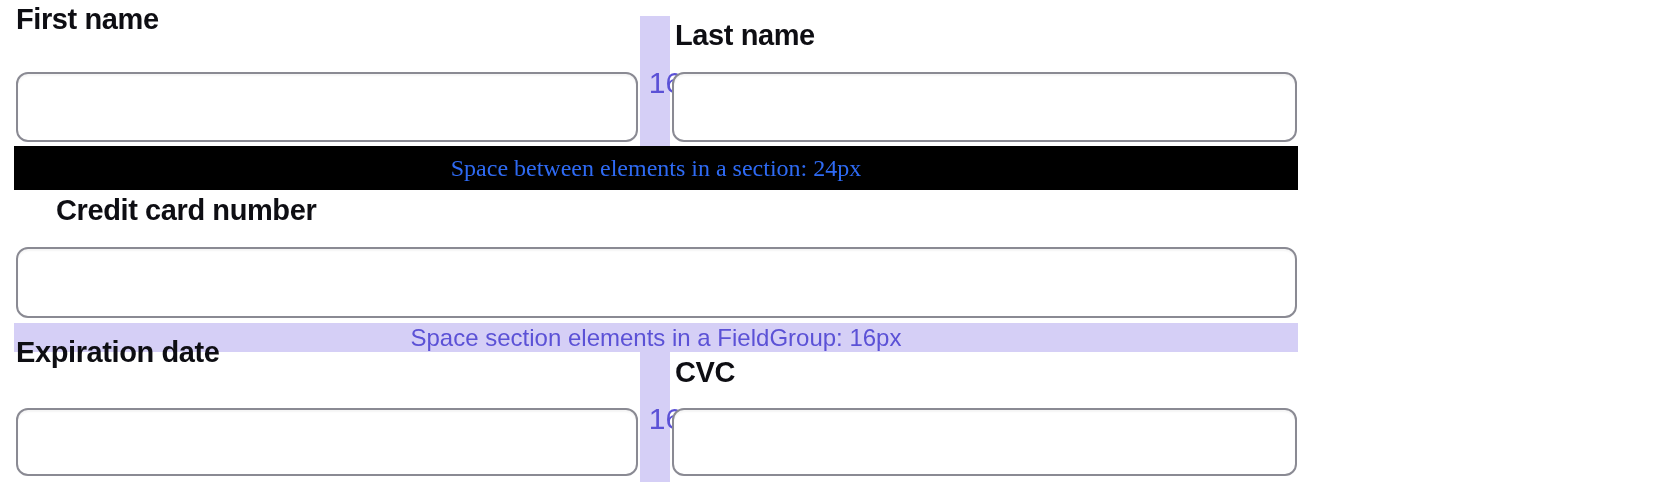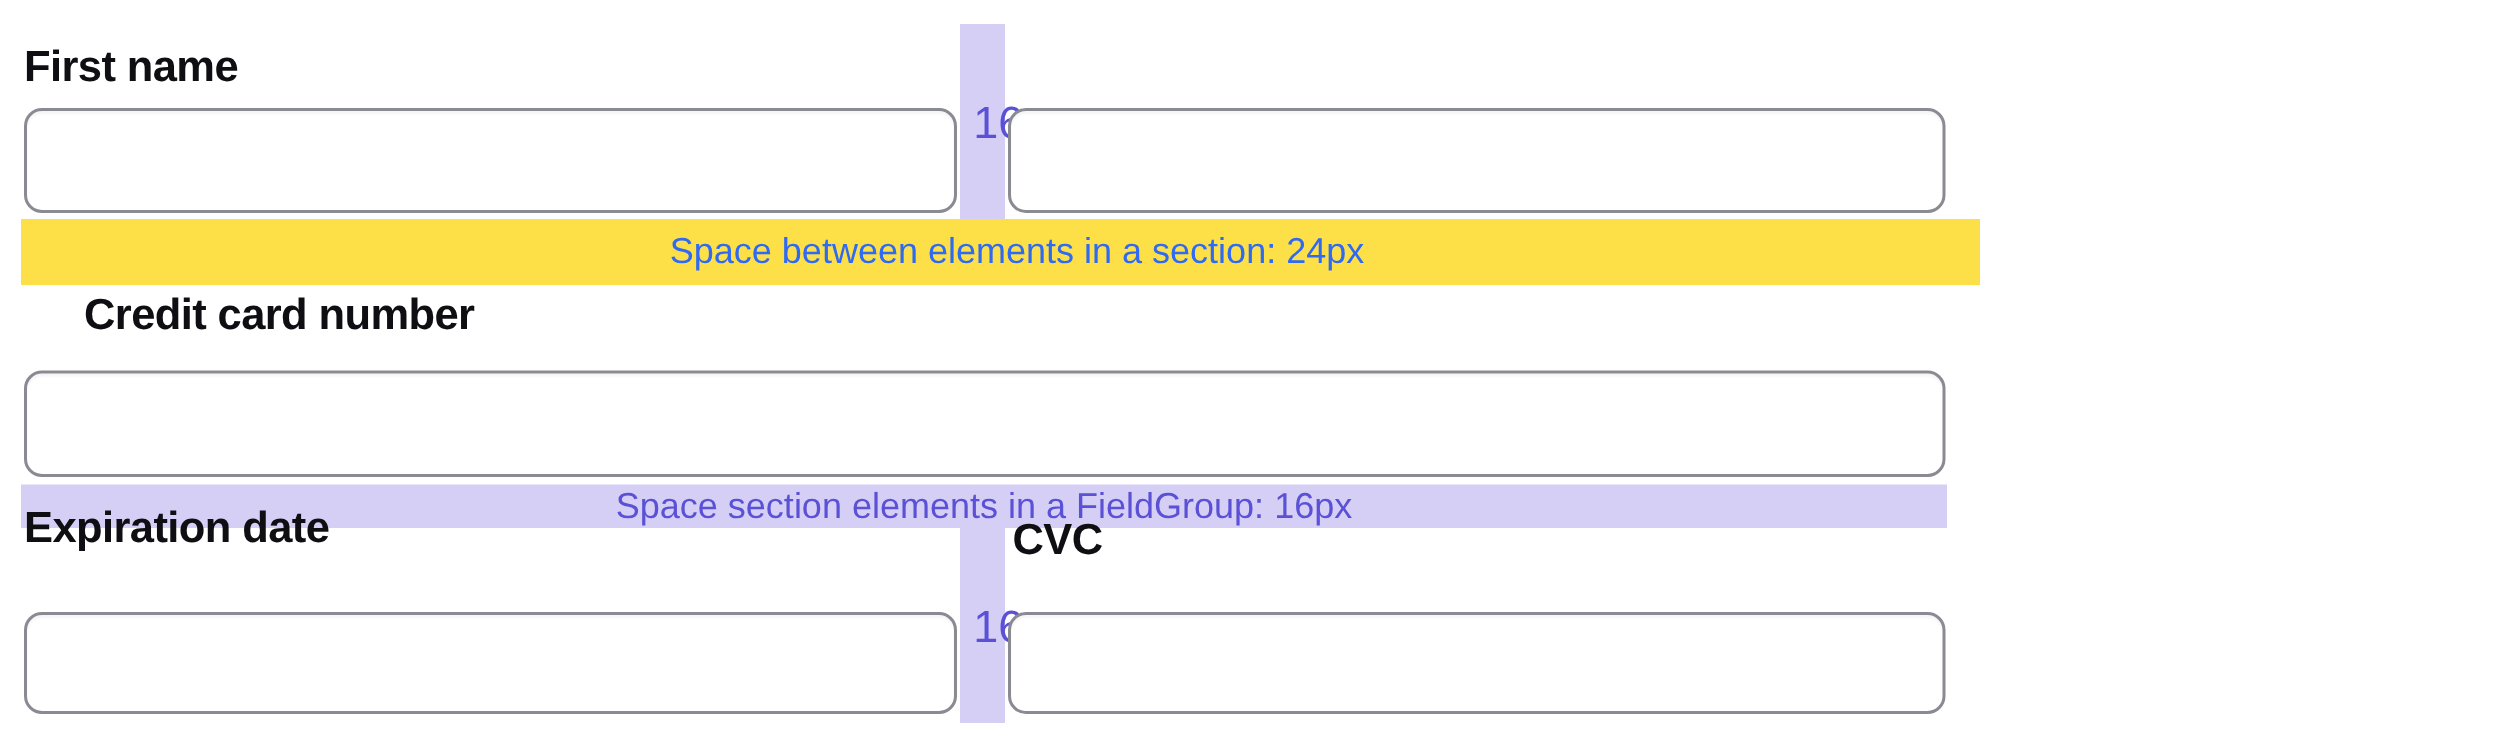--- a/index.html
+++ b/index.html
@@ -34,25 +34,24 @@
     font-family: "Liberation Sans", sans-serif;
   }
 
   .band {
     display: flex;
     align-items: center;
     justify-content: center;
     white-space: nowrap;
   }
   .band-section {
-    background: #fde047;
+    background: #000000;
     color: #2e6af3;
-    font-family: Liberation Sans, sans-serif;
+    font-family: Liberation Serif, serif;
     font-size: 24px;
-    padding-left: 22px;
   }
   .band-fieldgroup {
     background: #d5cff6;
     color: #5b51d6;
     font-family: "Liberation Sans", sans-serif;
     font-size: 24px;
   }
 
   .v-bar { background: #d5cff6; }
 
@@ -66,38 +65,39 @@
   }
 </style>
 </head>
 <body>
 
 <div class="canvas">
 
   <div class="abs v-bar" style="left:640px; top:16px; width:30px; height:130px;"></div>
   <div class="abs gap-num" style="left:640px; top:68px;">16</div>
 
-  <div class="abs field-label" style="left:16px; top:29px;">First name</div>
+  <div class="abs field-label" style="left:16px; top:3px;">First name</div>
+  <div class="abs field-label" style="left:675px; top:19px;">Last name</div>
 
   <input type="text" class="abs text-input" style="left: 16px; top: 72px; width: 622px; height: 70px;" aria-label="First name">
   <input type="text" class="abs text-input" style="left: 672px; top: 72px; width: 625px; height: 70px;" aria-label="Last name">
 
   <div class="abs band band-section" style="left:14px; top:146px; width:1284px; height:44px;">
     <span>Space between elements in a section: 24px</span>
   </div>
 
   <div class="abs field-label" style="left:16px; top:194px;margin-left:40px;">Credit card number</div>
   <input type="text" class="abs text-input" style="left: 16px; top: 247px; width: 1281px; height: 71px;" aria-label="Credit card number">
 
   <div class="abs band band-fieldgroup" style="left:14px; top:323px; width:1284px; height:29px;">
     <span>Space section elements in a FieldGroup: 16px</span>
   </div>
 
   <div class="abs v-bar" style="left:640px; top:351px; width:30px; height:131px;"></div>
   <div class="abs gap-num" style="left:640px; top:404px;">16</div>
 
   <div class="abs field-label" style="left:16px; top:336px;">Expiration date</div>
-  <div class="abs field-label" style="left:675px; top:344px;">CVC</div>
+  <div class="abs field-label" style="left:675px; top:356px;">CVC</div>
 
   <input type="text" class="abs text-input" style="left: 16px; top: 408px; width: 622px; height: 68px;" aria-label="Expiration date">
   <input type="text" class="abs text-input" style="left: 672px; top: 408px; width: 625px; height: 68px;" aria-label="CVC">
 
 </div>
 
 </body></html>

